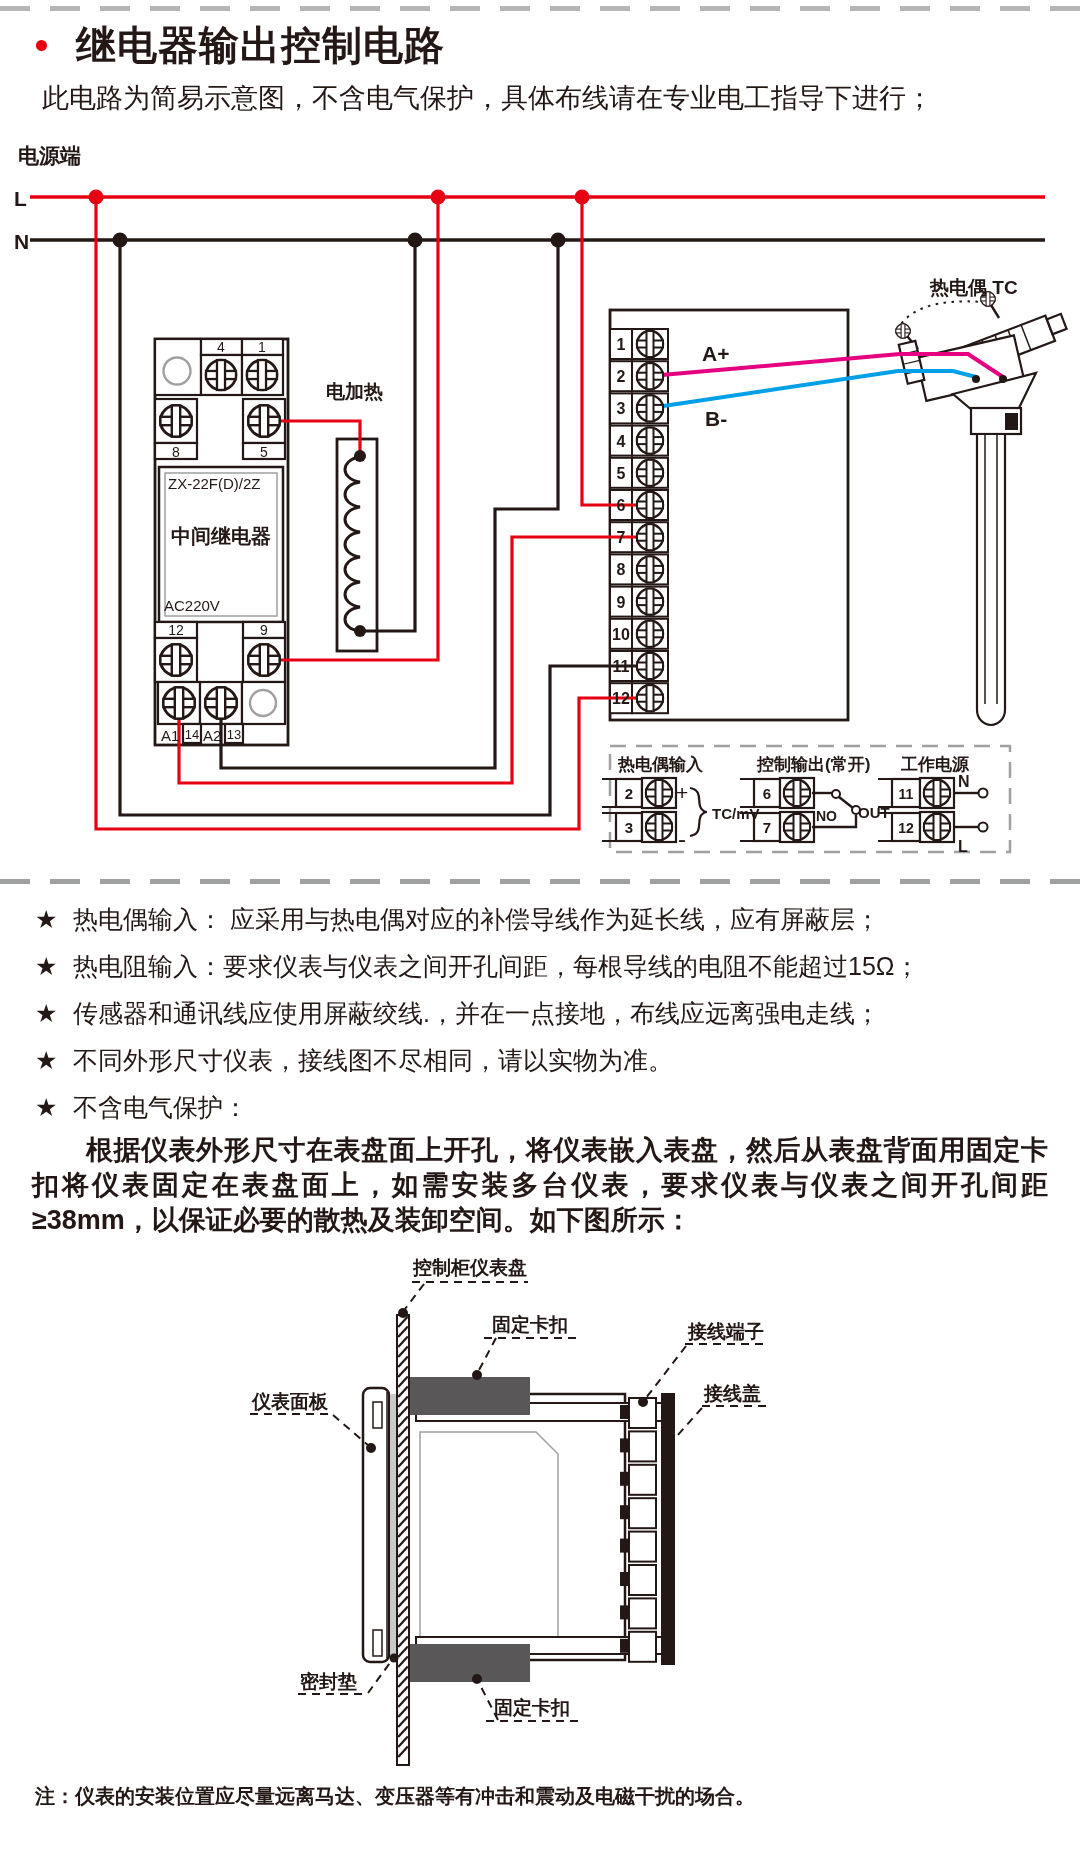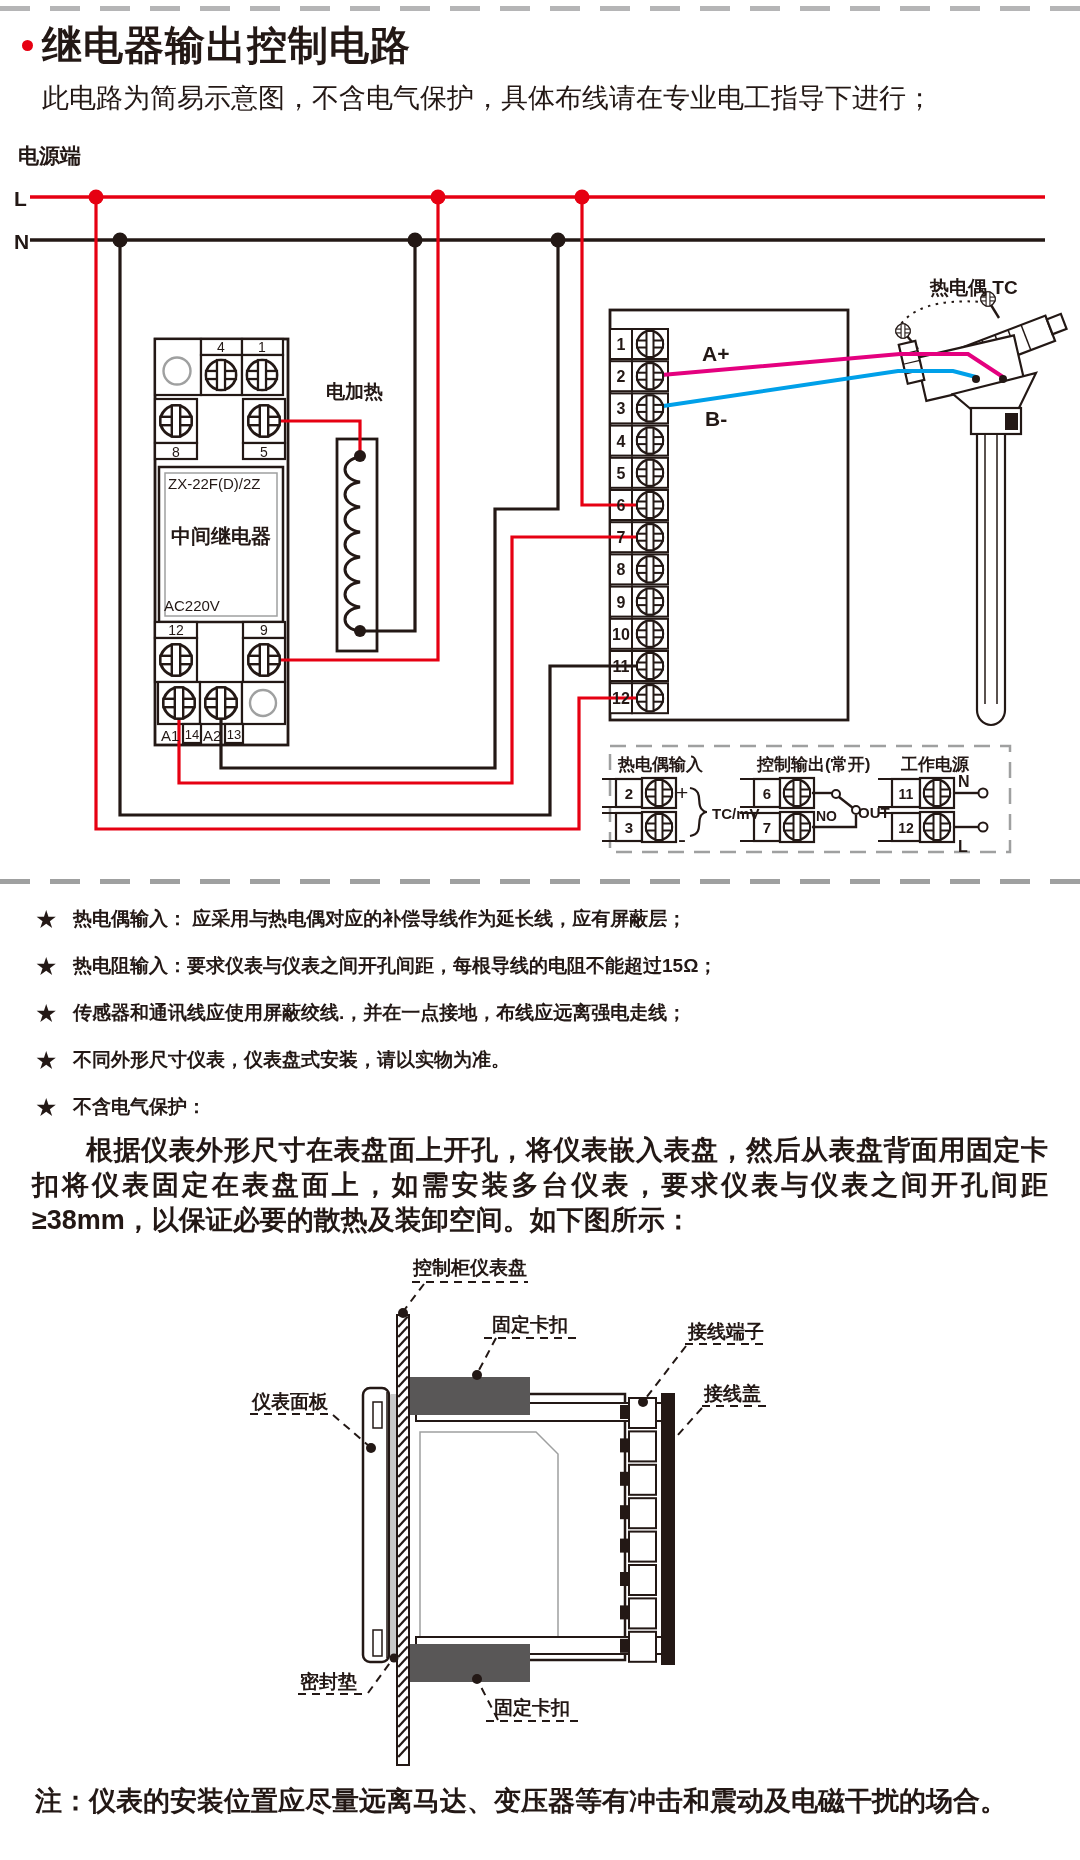--- a/index.html
+++ b/index.html
@@ -1,29 +1,29 @@
 <!DOCTYPE html>
 <html><head>
 <meta charset="utf-8">
 <style>
   html,body{margin:0;padding:0;background:#fff}
   #page{position:relative;width:1080px;height:1860px;background:#fff;overflow:hidden;
         font-family:"Liberation Sans","DejaVu Sans",sans-serif;color:#231815}
   .abs{position:absolute}
   .dashline{height:5px;background:repeating-linear-gradient(90deg,#b5b5b6 0 30px,rgba(0,0,0,0) 30px 50px)}
   .dashline2{height:5px;background:repeating-linear-gradient(90deg,#9fa0a0 0 30px,rgba(0,0,0,0) 30px 50px)}
-  #title-row{left:22px;top:18px;display:flex;align-items:center;gap:9px}
+  #title-row{left:36px;top:18px;display:flex;align-items:center;gap:29px}
   #title-bullet{width:11px;height:11px;border-radius:50%;background:#e60012;flex:none}
   #page-title{margin:0;font-size:40px;font-weight:700;letter-spacing:1px}
   #subtitle{left:42px;top:80px;font-size:27px;font-weight:400;width:1030px}
   .note-row{left:35px;width:1020px;height:34px;display:flex;align-items:center}
   .star{font-size:25px;width:38px;flex:none}
-  .note-text{font-size:19px;font-weight:700;white-space:nowrap}
+  .note-text{font-size:25px;font-weight:400;white-space:nowrap}
   #para{left:32px;top:1133px;width:1016px;font-size:27px;font-weight:600;line-height:35px;text-indent:2em;text-align:justify}
-  #bottom-note{left:35px;top:1783px;width:1030px;font-size:27px;font-weight:600}
+  #bottom-note{left:35px;top:1783px;width:1030px;font-size:20px;font-weight:600}
   svg text{font-family:"Liberation Sans","DejaVu Sans",sans-serif;fill:#231815}
 </style>
 </head>
 <body>
 
 <div id="page">
 
   <div class="abs dashline" style="left:0;top:6px;width:1080px"></div>
 
   <div class="abs" id="title-row">
@@ -300,21 +300,21 @@
   <div class="abs note-row" style="top:949px">
     <span class="star">★</span>
     <span class="note-text">热电阻输入：要求仪表与仪表之间开孔间距，每根导线的电阻不能超过15Ω；</span>
   </div>
   <div class="abs note-row" style="top:996px">
     <span class="star">★</span>
     <span class="note-text">传感器和通讯线应使用屏蔽绞线.，并在一点接地，布线应远离强电走线；</span>
   </div>
   <div class="abs note-row" style="top:1043px">
     <span class="star">★</span>
-    <span class="note-text">不同外形尺寸仪表，仪表盘式安装，请以实物为准。</span>
+    <span class="note-text">不同外形尺寸仪表，接线图不尽相同，请以实物为准。</span>
   </div>
   <div class="abs note-row" style="top:1090px">
     <span class="star">★</span>
     <span class="note-text">不含电气保护：</span>
   </div>
 
   <div class="abs" id="para">根据仪表外形尺寸在表盘面上开孔，将仪表嵌入表盘，然后从表盘背面用固定卡扣将仪表固定在表盘面上，如需安装多台仪表，要求仪表与仪表之间开孔间距≥38mm，以保证必要的散热及装卸空间。如下图所示：</div>
 
   <svg class="abs" style="left:0;top:1250px" width="1080" height="530" viewBox="0 1250 1080 530">
     <g fill="#fff" stroke="#231815">

